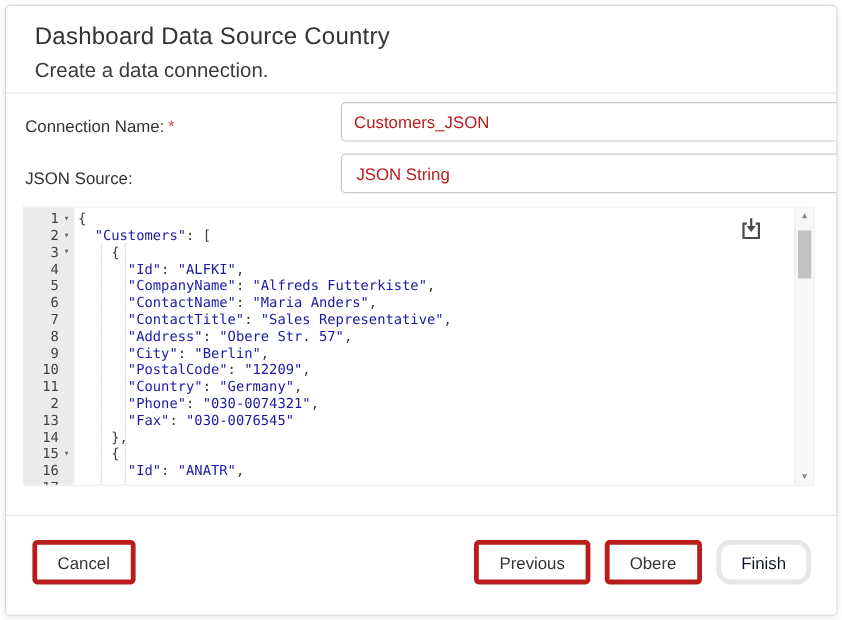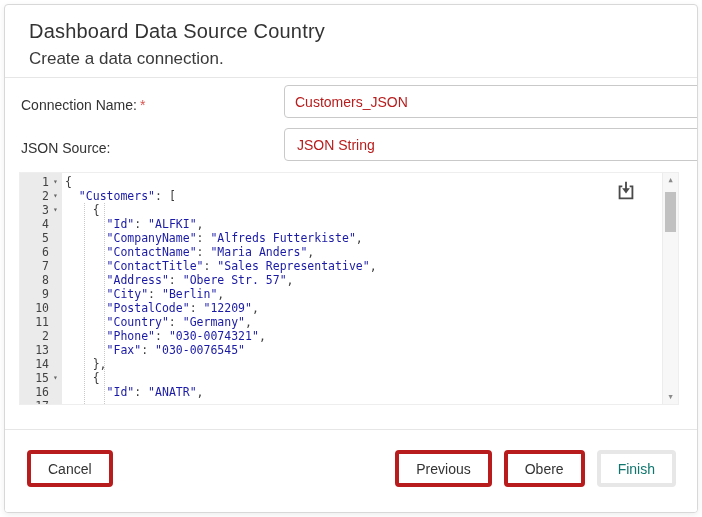--- a/index.html
+++ b/index.html
@@ -45,21 +45,21 @@
   .vs-down { bottom: 3px; }
   .vs-thumb { position: absolute; left: 2px; right: 2px; top: 19px; height: 40px; background: #c1c1c1; cursor: pointer; }
   
   .footer { position: absolute; left: 0; right: 0; bottom: 0; height: 83px; border-top: 1px solid #e6e6e6; background: #fff; }
   .btn {
     height: 37px; padding: 0 17px; background: #fff; border: 4px solid #b91c1c; border-radius: 4px;
     font-size: 14px; color: #333; font-family: "Liberation Sans", "DejaVu Sans", sans-serif; cursor: pointer;
   }
   .btn-cancel { position: absolute; left: 22px; top: 20px; }
   .btn-group { position: absolute; right: 21px; top: 20px; display: flex; gap: 12px; }
-  .btn:disabled { color: #0f766e; border-color: #e7e7e7; cursor: default; }
+  .btn:disabled { color: #0f172a; border-color: #e7e7e7; cursor: default; border-radius: 12px; }
 </style>
 </head>
 <body>
 
 <div class="dialog">
 
   <div class="header">
     <div class="title">Dashboard Data Source Country</div>
     <div class="subtitle">Create a data connection.</div>
   </div>

